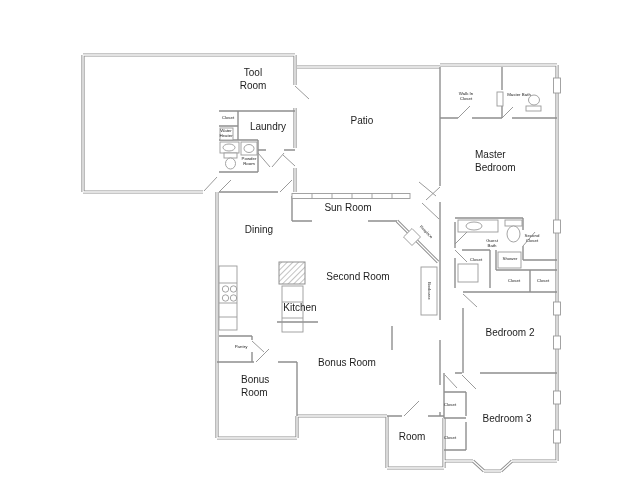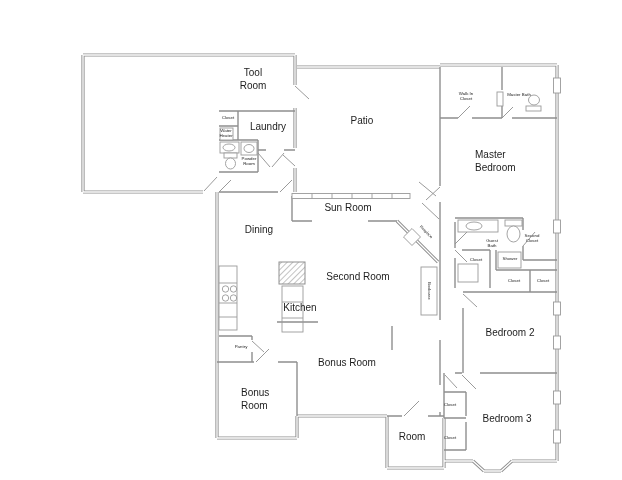--- a/index.html
+++ b/index.html
@@ -119,21 +119,21 @@
 Room</div>
   <div class="lbl" style="left:268px;top:127px;">Laundry</div>
   <div class="lbl" style="left:362px;top:121px;">Patio</div>
   <div class="lbl la" style="left:475px;top:161px;">Master
 Bedroom</div>
   <div class="lbl" style="left:348px;top:208px;">Sun Room</div>
   <div class="lbl" style="left:259px;top:230px;">Dining</div>
   <div class="lbl" style="left:358px;top:277px;">Second Room</div>
   <div class="lbl" style="left:258px;top:308px;margin-left:42px;">Kitchen</div>
   <div class="lbl" style="left:347px;top:363px;">Bonus Room</div>
-  <div class="lbl la" style="left:241px;top:399px;">Bonus
+  <div class="lbl la" style="left:241px;top:386px;">Bonus
 Room</div>
   <div class="lbl" style="left:412px;top:437px;">Room</div>
   <div class="lbl" style="left:510px;top:333px;">Bedroom 2</div>
   <div class="lbl" style="left:507px;top:419px;">Bedroom 3</div>
 
   <div class="lbl tiny" style="left:228px;top:118px;">Closet</div>
   <div class="lbl tiny" style="left:226px;top:133px;">Water
 Heater</div>
   <div class="lbl tiny" style="left:249px;top:161px;">Powder
 Room</div>

